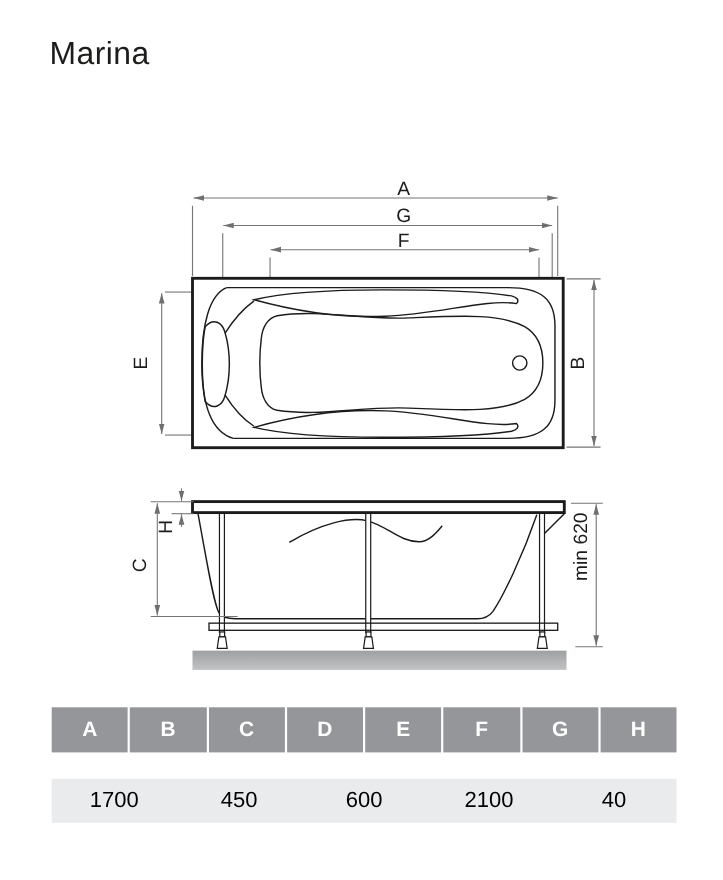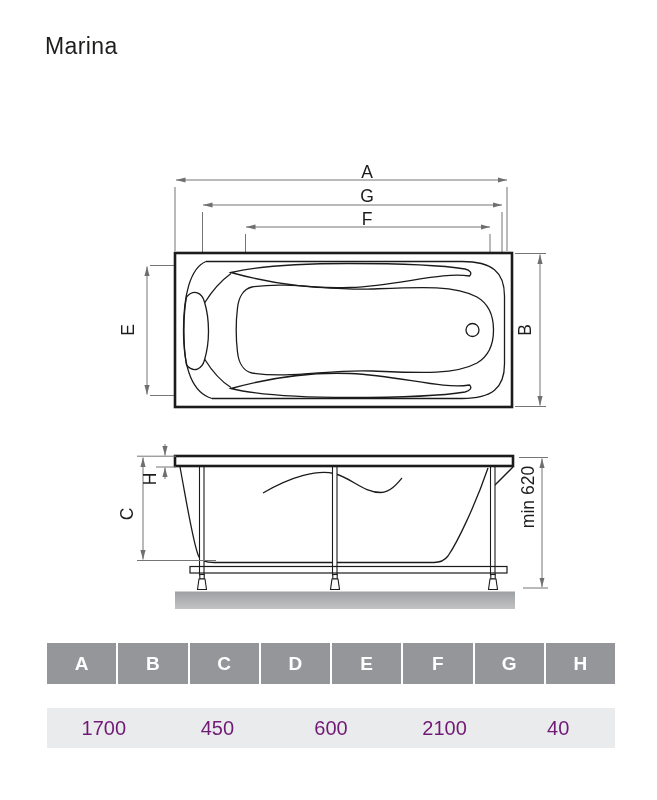--- a/index.html
+++ b/index.html
@@ -2,40 +2,40 @@
 <html><head>
 <meta charset="utf-8">
 <style>
   html,body { margin:0; padding:0; background:#ffffff; }
   .page {
     position:relative; width:657px; height:800px; background:#ffffff;
     font-family:"Liberation Sans", sans-serif; overflow:hidden;
   }
   .title {
     position:absolute; left:45px; top:33px; margin:0;
-    font-size:23px; font-weight:400; color:#1d1d1b; letter-spacing:0.4px;
+    font-size:29px; font-weight:400; color:#1d1d1b; letter-spacing:0.4px;
   }
   svg.drawing { position:absolute; left:0; top:140px; width:657px; height:490px; }
   svg.drawing text {
     font-family:"Liberation Sans", sans-serif; font-size:17.5px; fill:#1c1c1c;
   }
   .dim { stroke:#757575; stroke-width:1; fill:none; }
   .tub { stroke:#1b1b1b; stroke-width:1.3; fill:none; }
   .tub-heavy { stroke:#1b1b1b; stroke-width:2.6; fill:#ffffff; }
   .dim-table { position:absolute; left:47px; top:643px; width:568px; }
   .thead { display:flex; gap:2px; }
   .th {
     flex:1; height:41px; background:#95969a; color:#ffffff;
     font-weight:bold; font-size:19px;
     display:flex; align-items:center; justify-content:center;
   }
   .tvals { margin-top:24px; display:flex; background:#eaebed; height:40px; }
   .td {
     flex:1; display:flex; align-items:center; justify-content:center;
-    font-size:20px; color:#701a75;
+    font-size:20px; color:#000000;
   }
 </style>
 </head>
 <body>
 
 <div class="page">
 
   <h1 class="title">Marina</h1>
 
   <svg class="drawing" viewBox="0 140 657 490">

